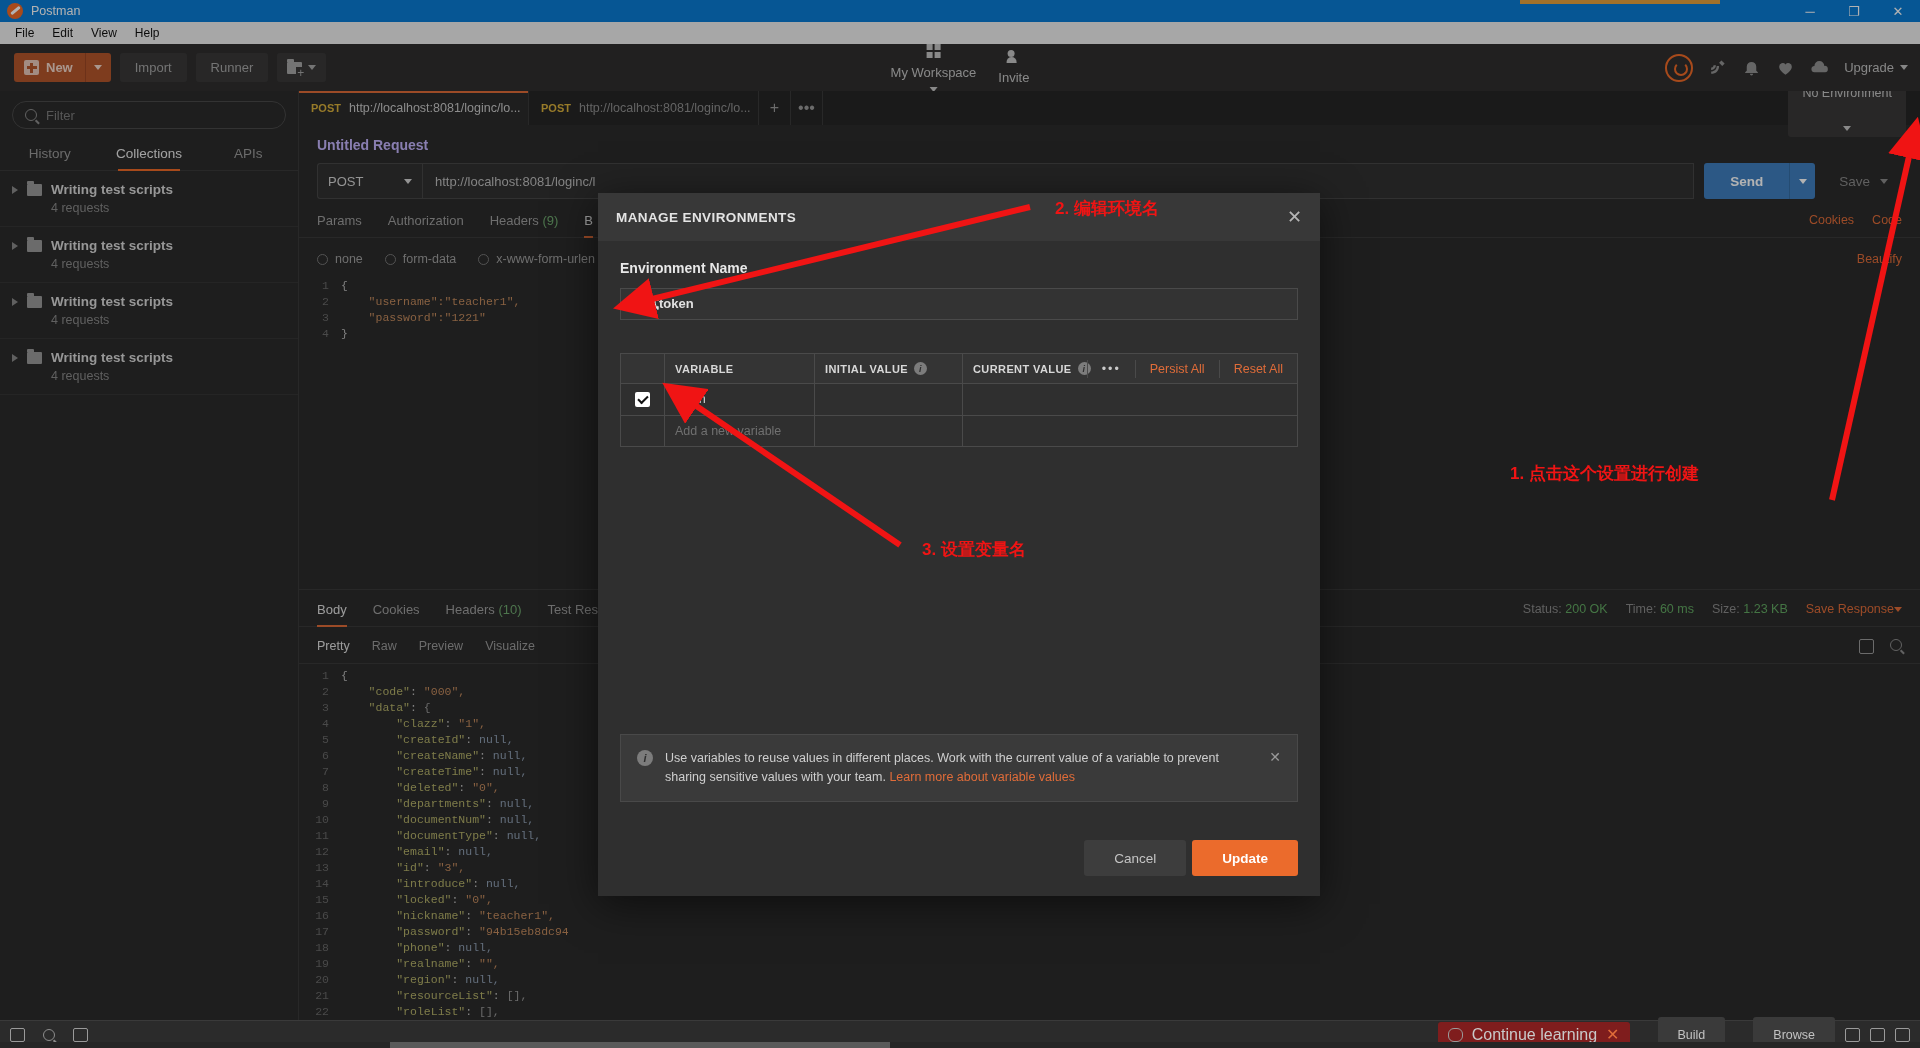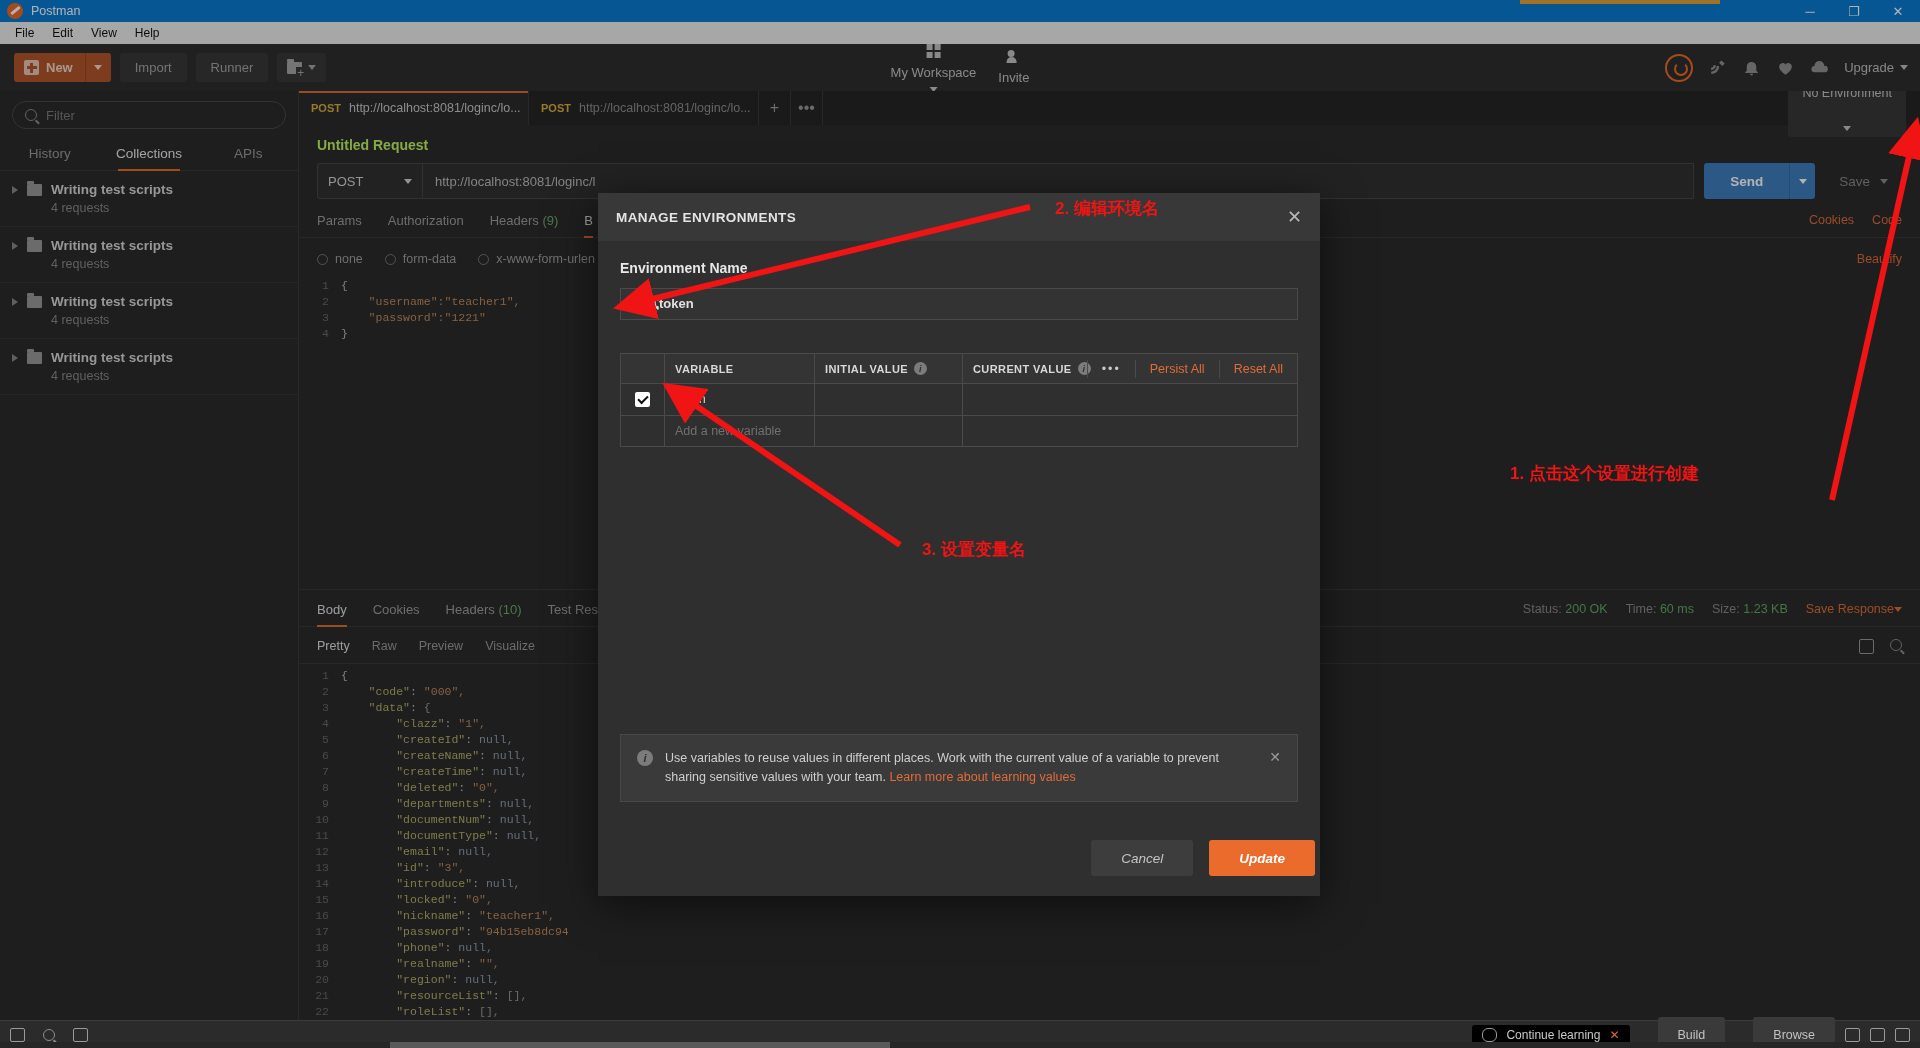--- a/index.html
+++ b/index.html
@@ -153,21 +153,21 @@
   .req-tab.active { background: #2b2b2b; color: #c9c9c9; }
   .req-tab.active::before {
     content:""; position:absolute; left:0; right:0; top:0; height:2px; background:#e06c39;
   }
   .verb { color: #d9b03c; font-weight: bold; font-size: 11px; }
   .dot { width: 7px; height: 7px; border-radius: 50%; background: #e07a2e; }
   .tab-plus, .tab-more {
     width: 32px; display:flex; align-items:center; justify-content:center;
     border-right: 1px solid #3a3a3a; color: #9a9a9a; font-size: 16px;
   }
-  .untitled { padding: 12px 18px 10px; color: #bef264; font-weight: bold; font-size: 14px; }
+  .untitled { padding: 12px 18px 10px; color: #c4b5fd; font-weight: bold; font-size: 14px; }
   .url-row { display: flex; align-items: center; padding: 0 18px; gap: 0; }
   .method-sel {
     width: 105px; height: 36px; background: #313131; border: 1px solid #474747;
     border-right: none; border-radius: 3px 0 0 3px; display: flex;
     align-items: center; justify-content: space-between; padding: 0 10px;
     color: #d4d4d4; font-size: 13px;
   }
   .url-input {
     flex: 1; height: 36px; background: #313131; border: 1px solid #474747;
     display: flex; align-items: center; padding: 0 12px; color: #bdbdbd; font-size: 13px;
@@ -282,21 +282,21 @@
   .note {
     position: absolute; left: 22px; right: 22px; bottom: 18px;
     background: #3a3a3a; border: 1px solid #494949; display: flex;
     padding: 14px 16px; gap: 12px; align-items: flex-start;
   }
   .note-txt { color: #cfcfcf; font-size: 12.5px; line-height: 19px; flex: 1; }
   .note-link { color: #e06c39; }
   .note-x { color: #9a9a9a; font-size: 14px; }
   .modal-foot {
     height: 76px; display: flex; align-items: center; justify-content: flex-end;
-    gap: 16px; padding-right: 5px; font-style: italic;
+    gap: 6px; padding-right: 22px;
   }
   .mbtn {
     height: 36px; padding: 0 30px; display:flex;align-items:center;justify-content:center;
     border-radius: 3px; font-size: 13.5px;
   }
   .mbtn.cancel { background: #3d3d3d; color: #c4c4c4; }
   .mbtn.update { background: #eb6b2c; color: #fff; font-weight: bold; }
 
   
   .anno { position: absolute; z-index: 60; color: #f01414; font-size: 17px; font-weight: bold; white-space: nowrap; }
@@ -304,22 +304,22 @@
 
   
   .statusbar {
     position: absolute; left: 0; bottom: 0; width: 1920px; height: 28px;
     background: #2b2b2b; border-top: 1px solid #3a3a3a;
     display: flex; align-items: center; padding: 0 10px; z-index: 70;
   }
   .sb-left { display: flex; gap: 18px; align-items: center; }
   .sb-right { margin-left: auto; display: flex; align-items: center; gap: 10px; }
   .learn-pill {
-    background: #000000; display: flex; align-items: center; gap: 9px;
-    padding: 3px 10px; border-radius: 3px; color: #c9c9c9; font-size: 12px;
+    background: #7f1d1d; display: flex; align-items: center; gap: 9px;
+    padding: 3px 10px; border-radius: 3px; color: #c9c9c9; font-size: 16px;
   }
   .sbbtn { background: #3a3a3a; padding: 11px 20px; border-radius: 3px; color: #c2c2c2; font-size: 12.5px; margin-left: 18px; }
   .sb-ic { width: 15px; height: 14px; border: 1.4px solid #9a9a9a; border-radius: 2px; }
   .bot-scroll { position: absolute; left: 0; bottom: 0; width: 1920px; height: 6px; background: #262626; z-index: 80;}
   .bot-scroll i { position:absolute; left: 390px; width: 500px; height: 6px; background: #5a5a5a; display:block;}
 </style>
 </head>
 <body>
 
 <div class="app">
@@ -707,21 +707,21 @@
           <div class="vc var"><span class="cellval ph">Add a new variable</span></div>
           <div class="vc iv"><span class="cellval"></span></div>
           <div class="vc cv"><span class="cellval"></span></div>
         </div>
       </div>
 
       <div class="note">
         <span class="info-b" style="width:16px;height:16px;font-size:11px;margin-top:1px;">i</span>
         <div class="note-txt">
           <span>Use variables to reuse values in different places. Work with the current value of a variable to prevent sharing sensitive values with your team.</span>
-          <span class="note-link">Learn more about learning values</span>
+          <span class="note-link">Learn more about variable values</span>
         </div>
         <span class="note-x">✕</span>
       </div>
     </div>
     <div class="modal-foot">
       <div class="mbtn cancel">Cancel</div>
       <div class="mbtn update">Update</div>
     </div>
   </div>
 

